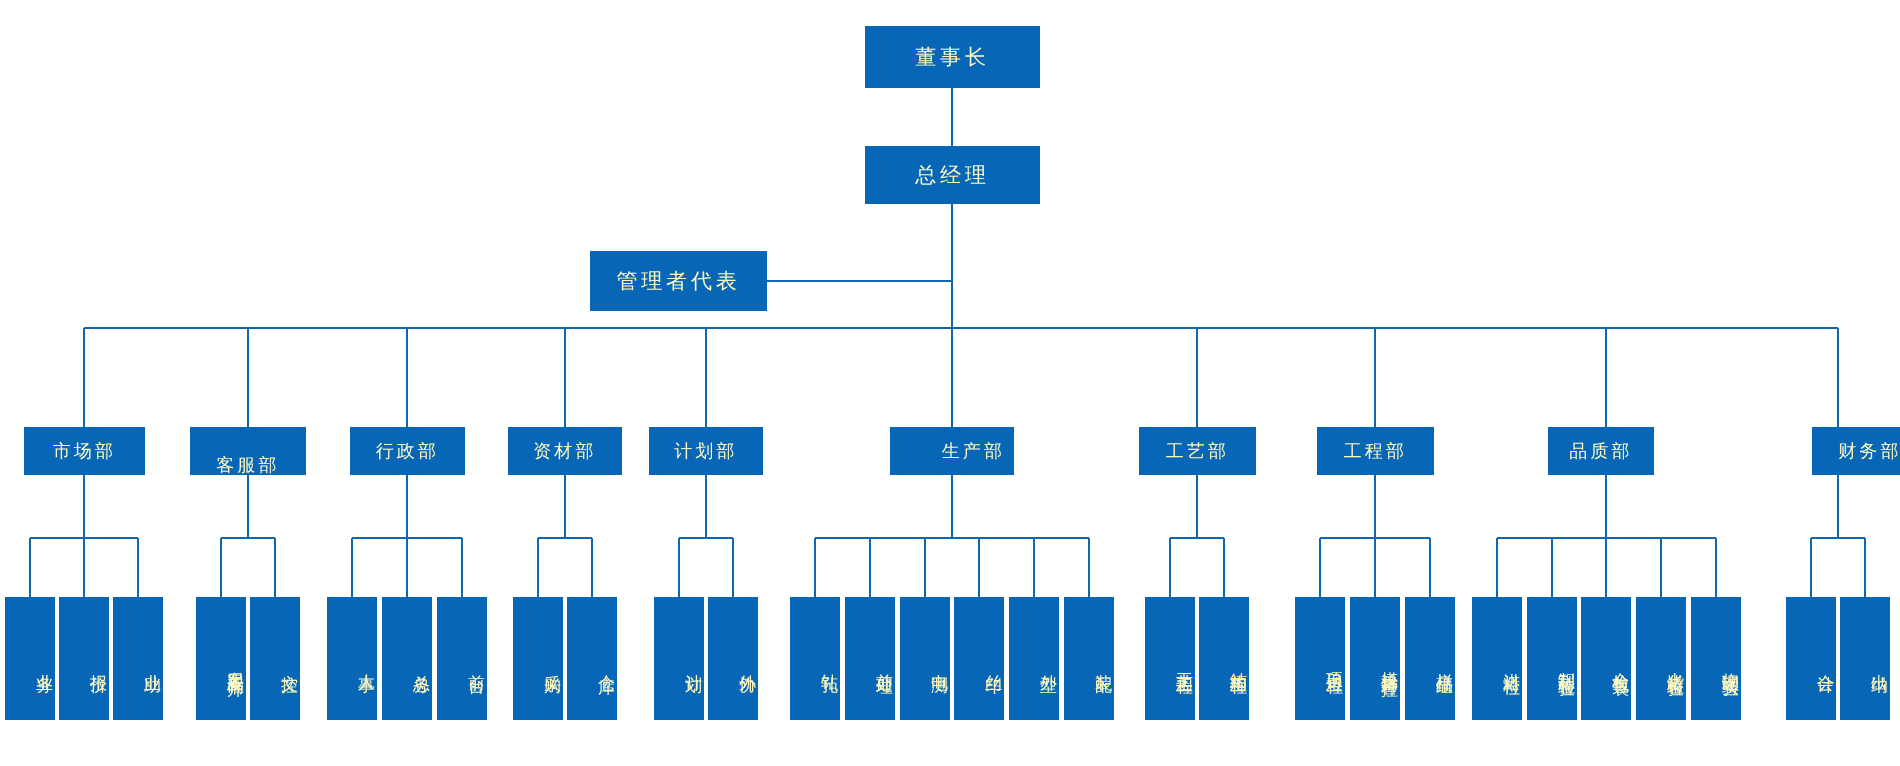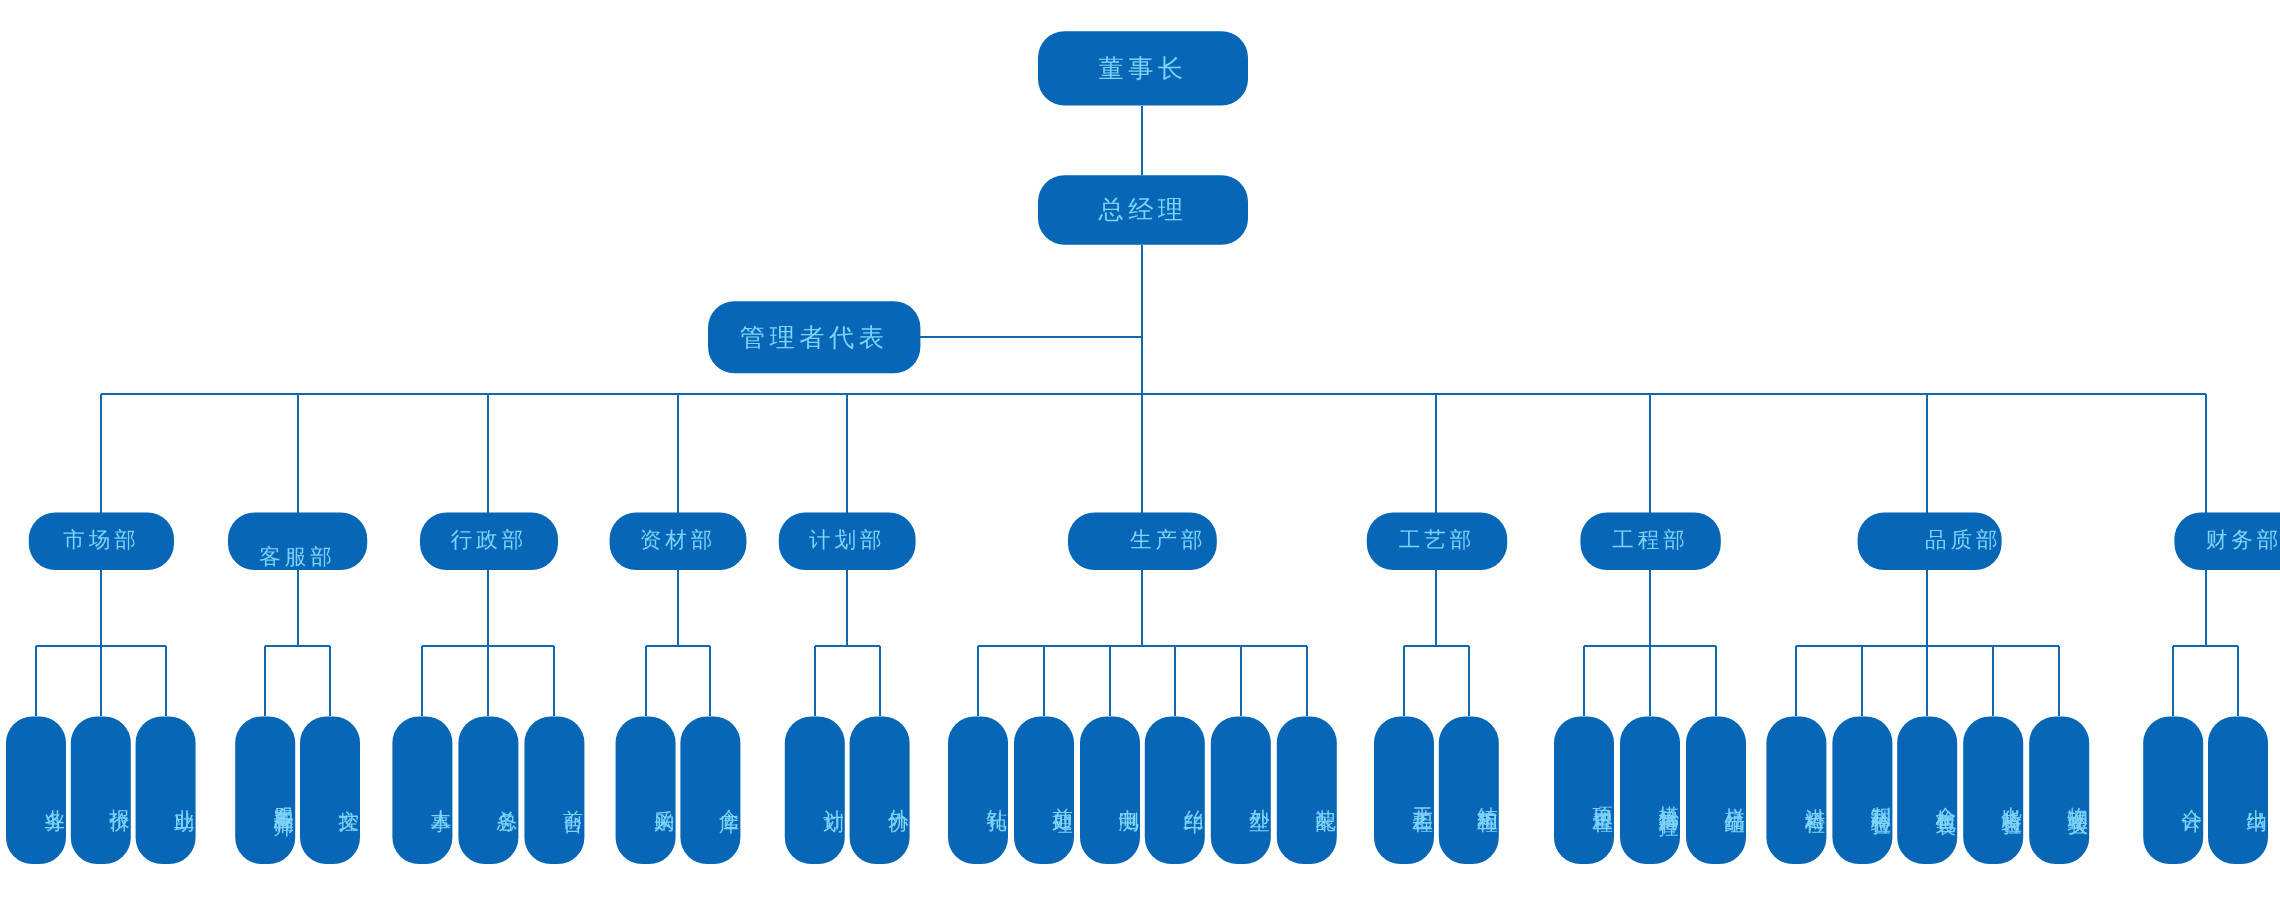--- a/index.html
+++ b/index.html
@@ -22,31 +22,30 @@
     position: absolute;
     left: 0;
     top: 0;
     width: 1900px;
     height: 766px;
     pointer-events: none;
   }
   .node {
     position: absolute;
     background: #0766B5;
-    color: #7dd3fc;
+    color: #fef9c3;
     display: flex;
     align-items: center;
     justify-content: center;
     box-sizing: border-box;
     letter-spacing: 0.18em;
     text-align: center;
     line-height: 1.18;
     white-space: nowrap;
     z-index: 3;
-    border-radius: 22px;
   }
   .node.top {
     font-size: 21px;
   }
   .node.dept {
     font-size: 18px;
   }
   .node.leaf {
     font-size: 17px;
     writing-mode: vertical-rl;
@@ -169,21 +168,21 @@
   </div>
   <div class="node dept" style="left:890px; top:427px; width:124px; height:48px;padding-left:43px;">
     <span>生产部</span>
   </div>
   <div class="node dept" style="left:1139px; top:427px; width:117px; height:48px;">
     <span>工艺部</span>
   </div>
   <div class="node dept" style="left:1317px; top:427px; width:117px; height:48px;">
     <span>工程部</span>
   </div>
-  <div class="node dept" style="left:1548px; top:427px; width:120px; height:48px;justify-content:flex-end;">
+  <div class="node dept" style="left:1548px; top:427px; width:106px; height:48px;">
     <span>品质部</span>
   </div>
   <div class="node dept" style="left:1780px; top:427px; width:116px; height:48px;margin-left:32px;">
     <span>财务部</span>
   </div>
 
   <div class="node leaf" style="left:5px; top:597px; width:50px; height:123px;">
     <span class="vtxt">业务</span>
   </div>
   <div class="node leaf" style="left:59px; top:597px; width:50px; height:123px;">

